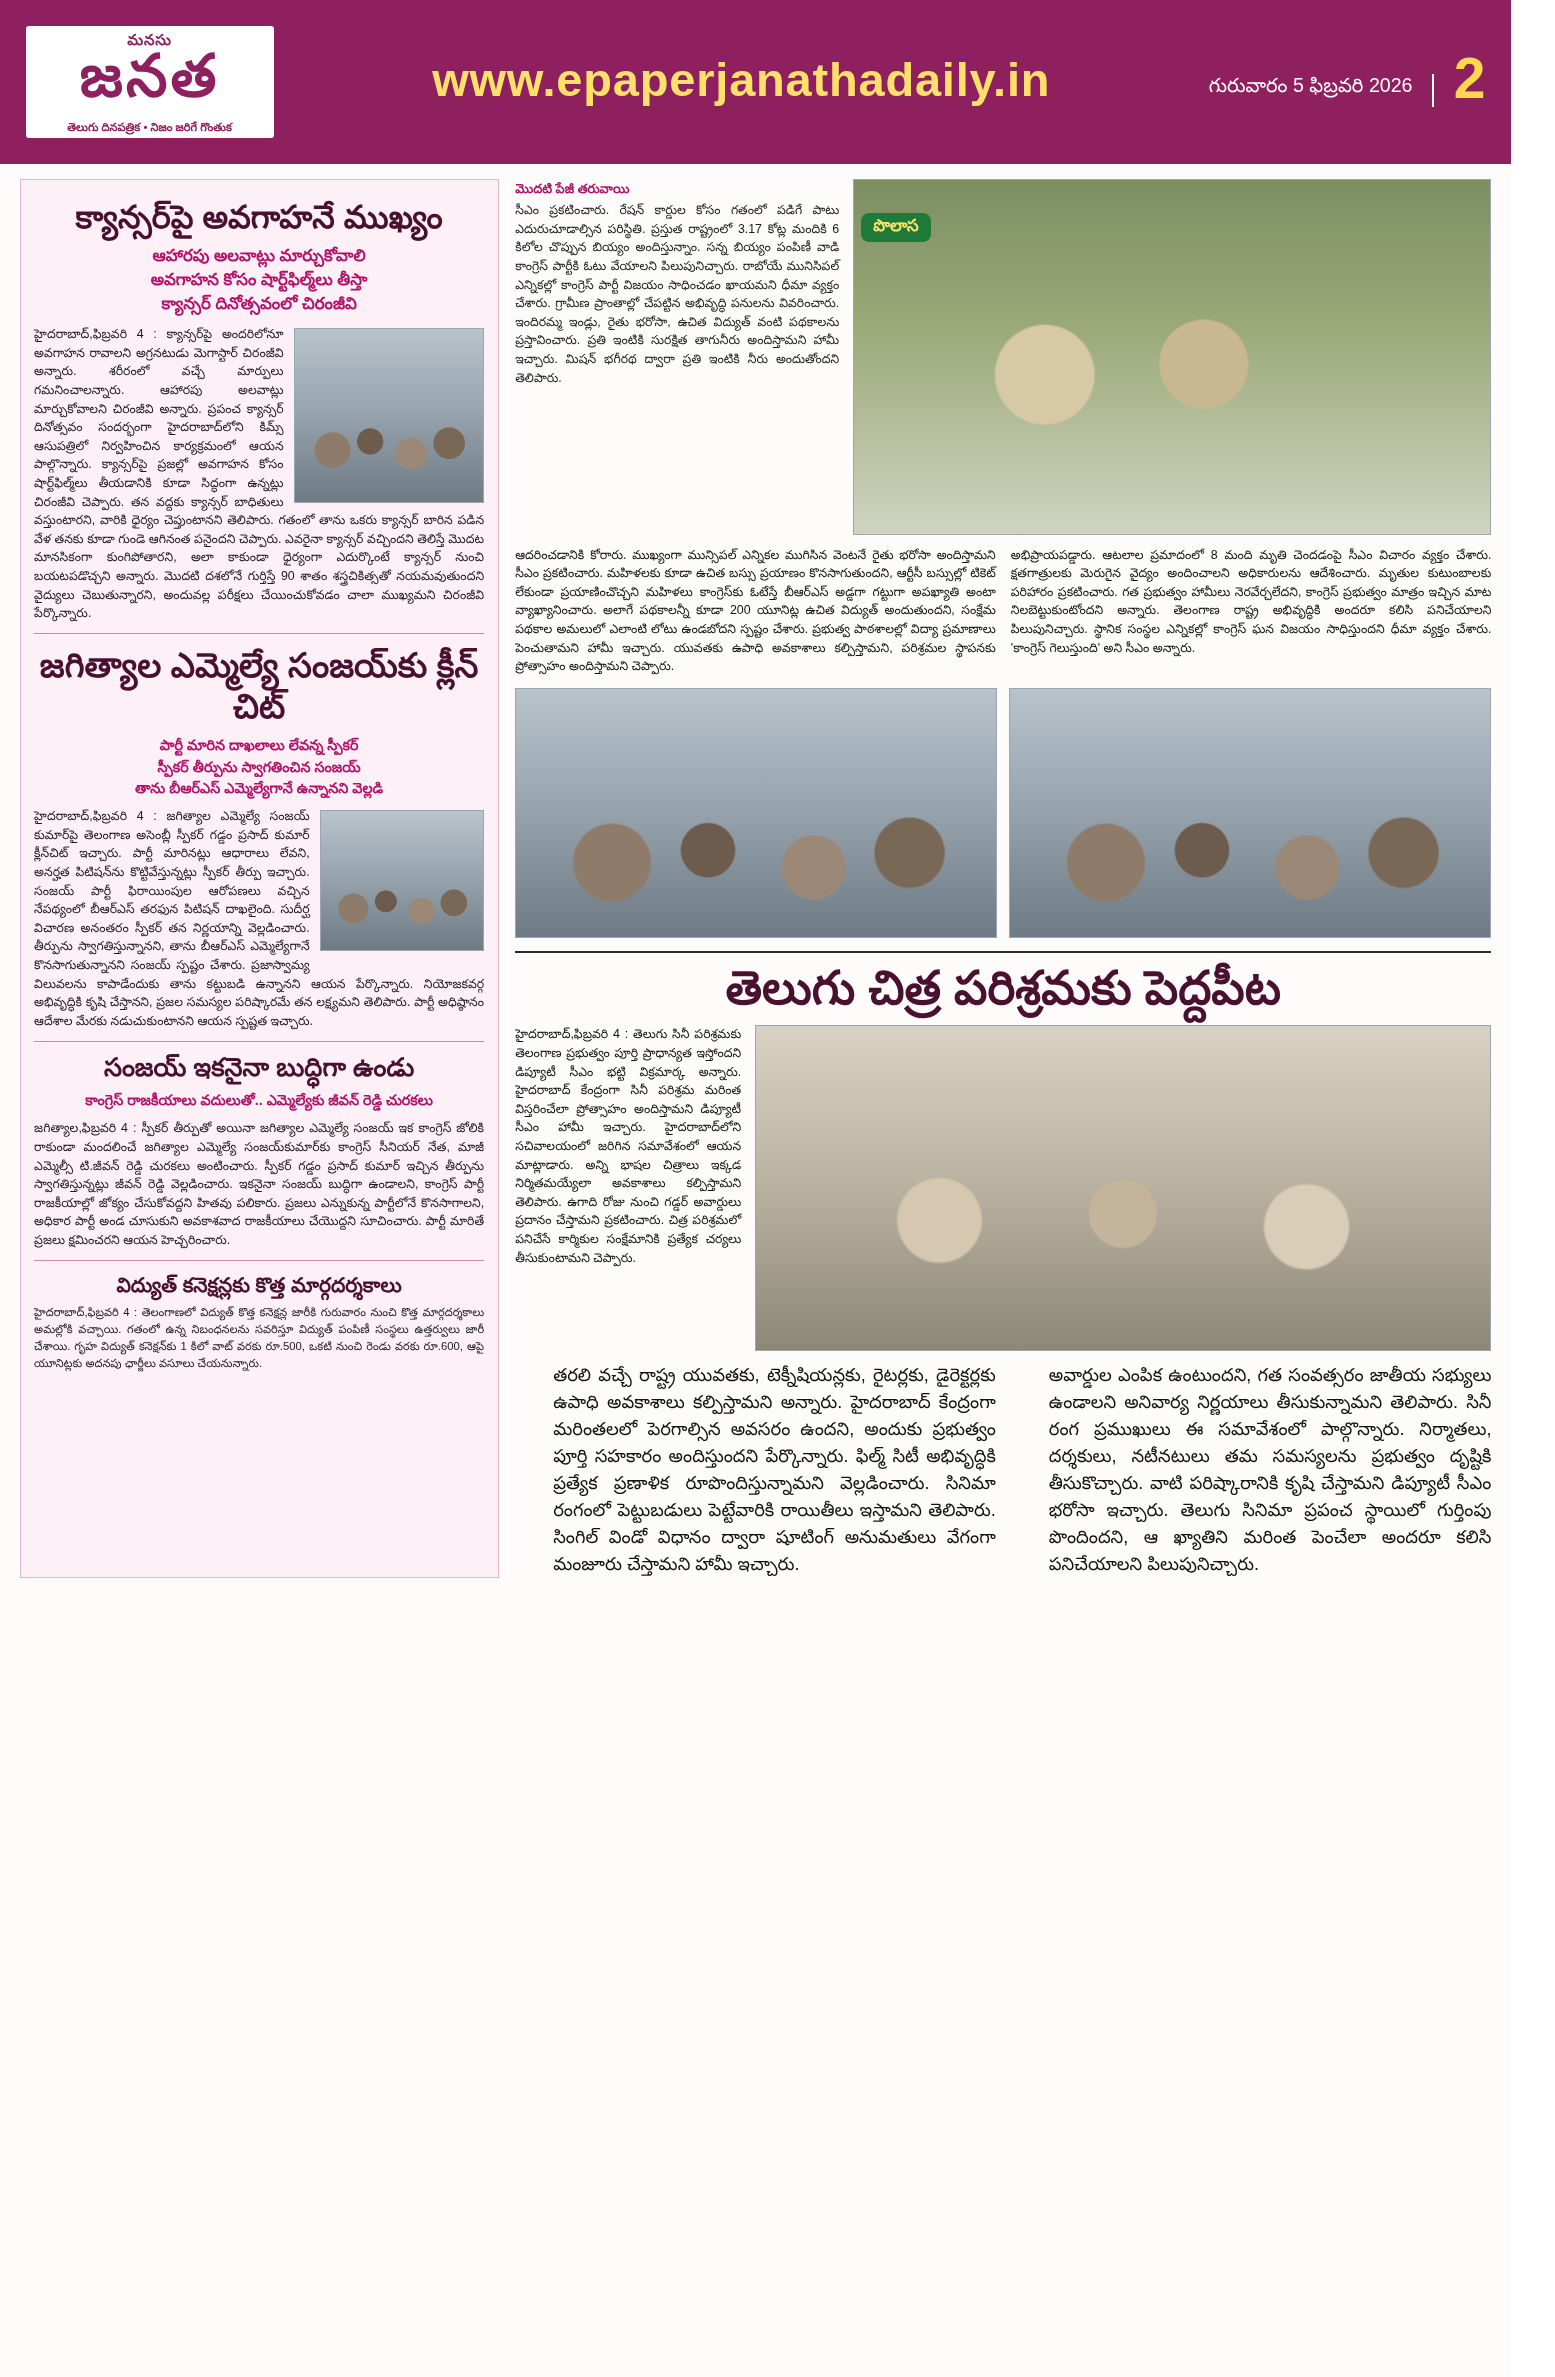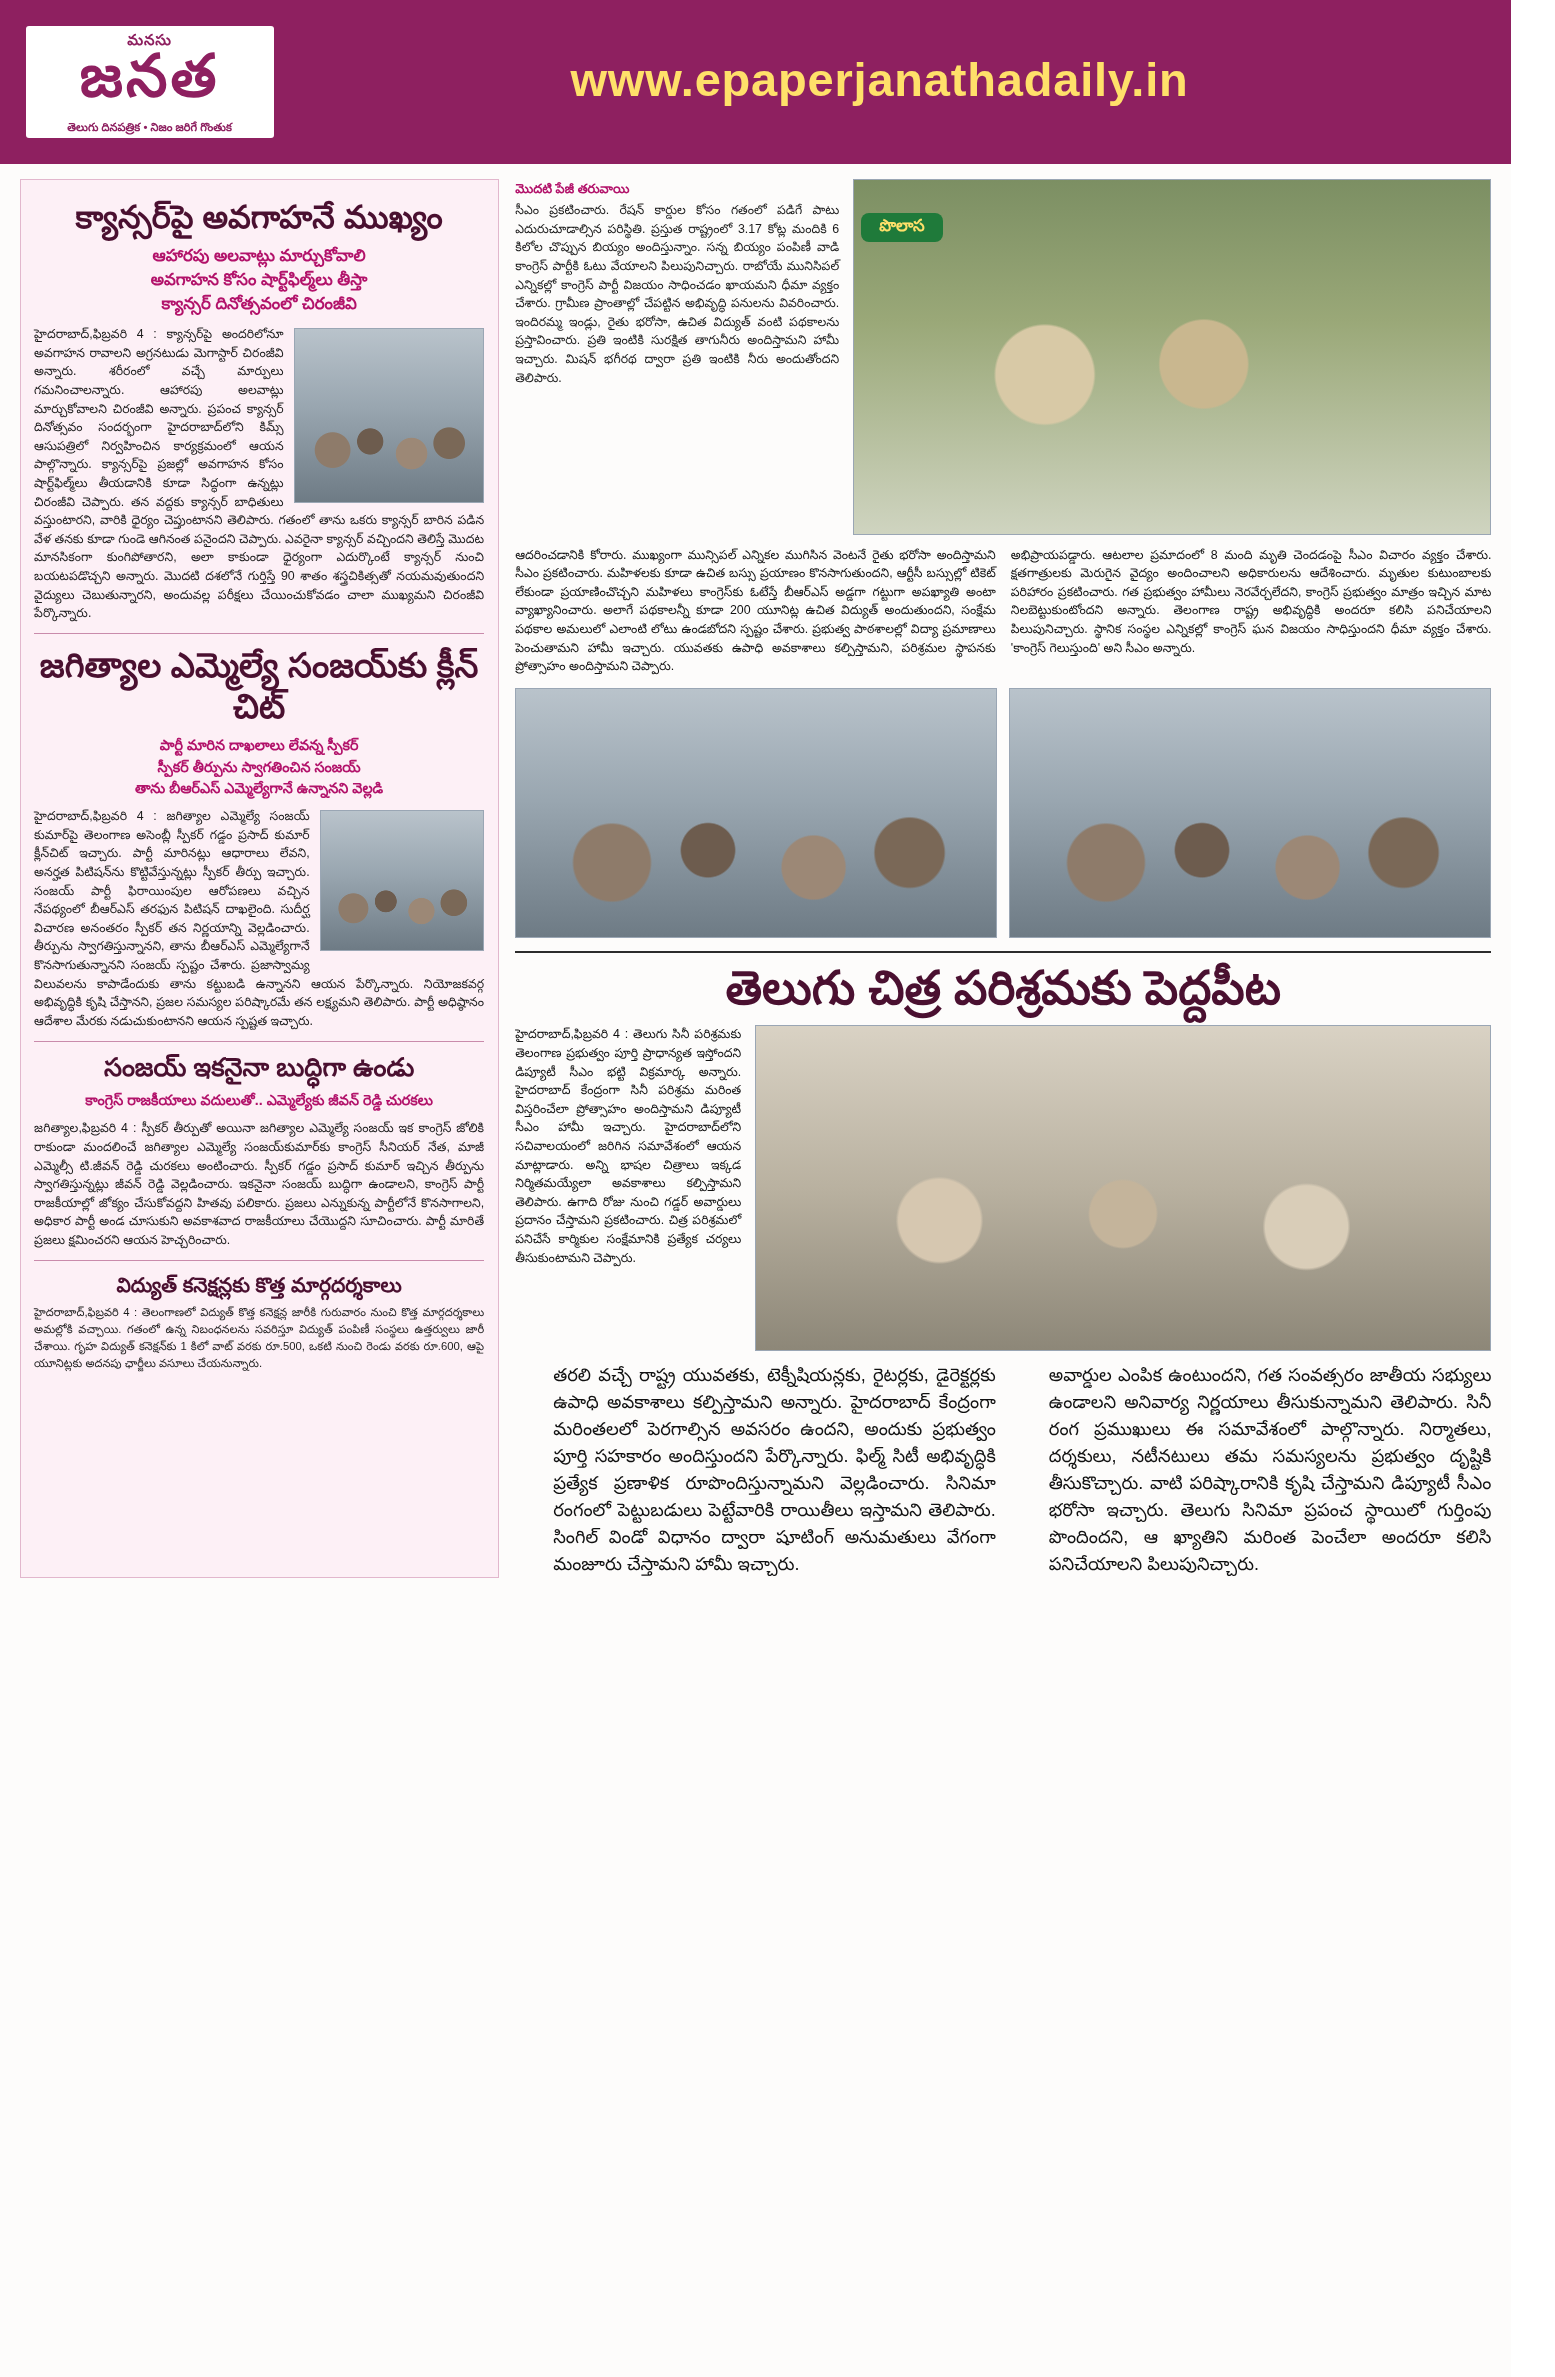--- a/index.html
+++ b/index.html
@@ -295,37 +295,41 @@
       radial-gradient(circle at 75% 62%, #d9cdb8 0 7%, transparent 7.5%),
       linear-gradient(180deg, #d9d2c4 0%, #b9b1a0 50%, #8d8778 100%);
   }
   .ph-banner {
     position: absolute;
     left: 7.5px; top: 33px;
     background: #1f7a3a;
     color: #ffe06a;
     font-size: 16.6px;
     font-weight: bold;
-    padding: 3px 18px;
+    padding: 3px 12px;
     border-radius: 8px;
   }
   .small-note { font-size: 11.3px; }
 </style>
 </head>
 <body>
 
 <div class="page">
 
   <div class="masthead">
     <div class="masthead-logo">
       <span class="logo-small">మనసు</span>
       <span class="logo-main">జనత</span>
       <span class="logo-tag">తెలుగు దినపత్రిక  •  నిజం జరిగే గొంతుక</span>
     </div>
     <div class="masthead-url">www.epaperjanathadaily.in</div>
+    <div class="masthead-right">
+      <div class="masthead-date">గురువారం 5 ఫిబ్రవరి 2026</div>
+      <div class="masthead-pageno">2</div>
+    </div>
   </div>
 
   <div class="content">
 
     <div class="col-left">
 
       <div>
         <div class="lead-headline">క్యాన్సర్‌పై అవగాహనే ముఖ్యం</div>
         <div class="subdeck" style="white-space:pre-line;">ఆహారపు అలవాట్లు మార్చుకోవాలి
 అవగాహన కోసం షార్ట్‌ఫిల్మ్‌లు తీస్తా

